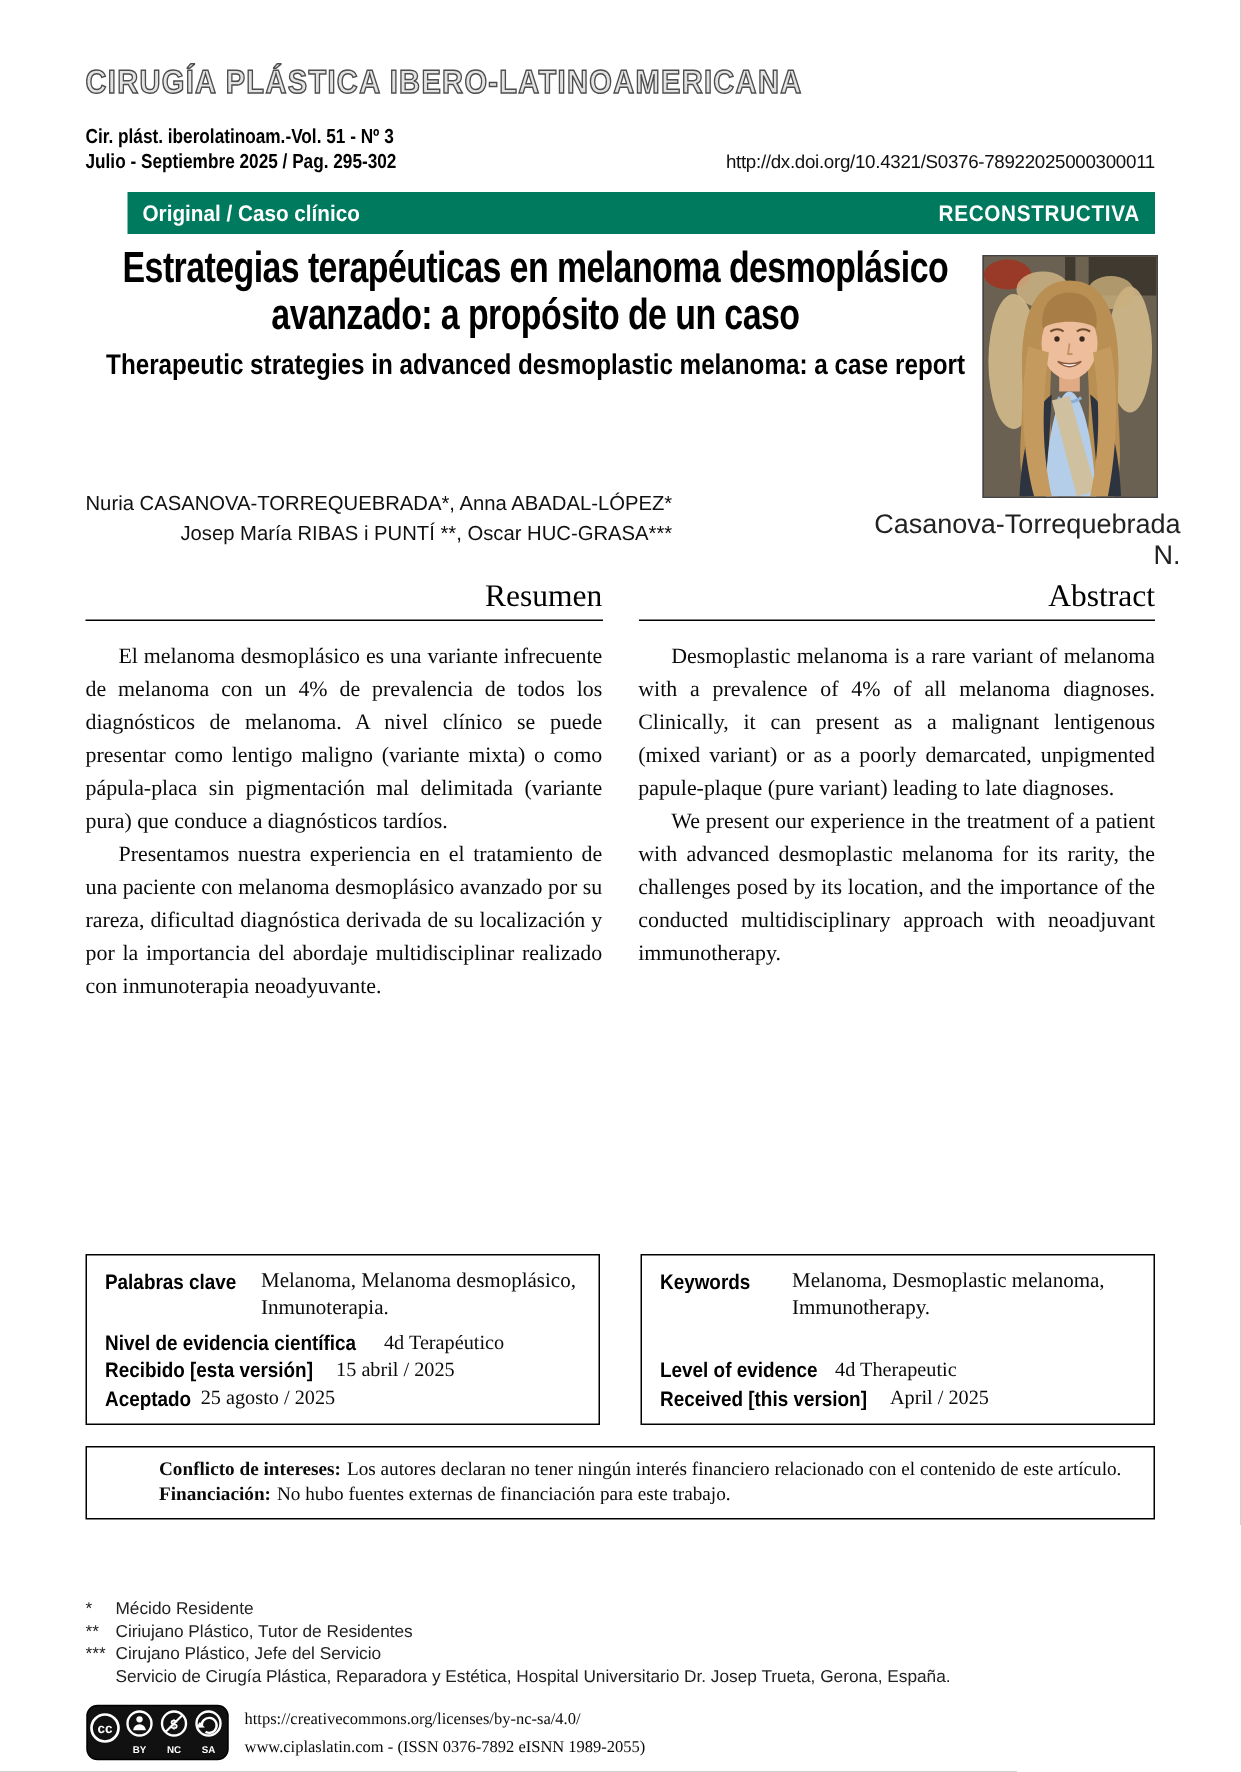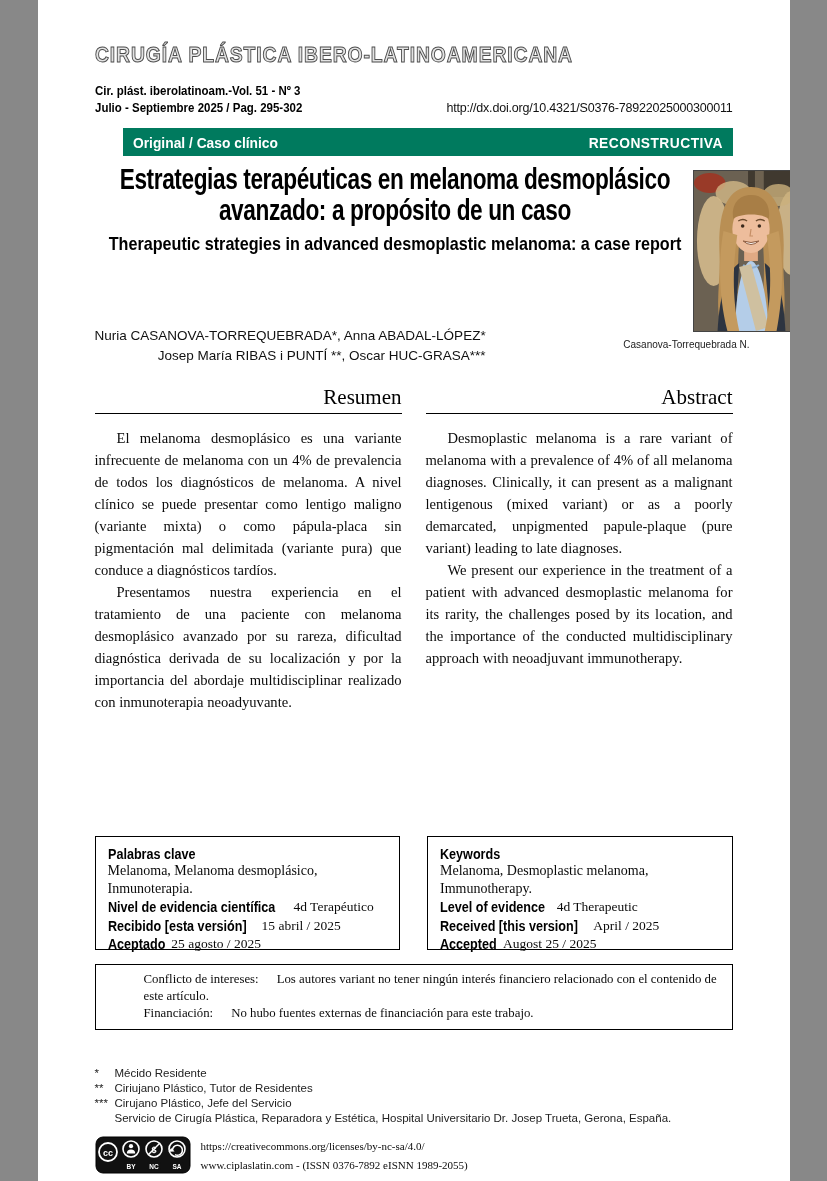--- a/index.html
+++ b/index.html
@@ -1,18 +1,18 @@
 <!DOCTYPE html>
 <html><head>
 <meta charset="utf-8">
 <style>
   * { margin:0; padding:0; box-sizing:border-box; }
   body { background:#888; font-family:"Liberation Sans", sans-serif; }
   .page {
-    position:relative; width:752px; height:1181px; background:#fff;
+    position:relative; width:827px; height:1181px; background:#fff;
     margin:0 auto; overflow:hidden; color:#111;
   }
   
   .logo {
     position:absolute; left:57px; top:42px;
     font-size:22px; font-weight:700; letter-spacing:1px;
     color:#e3e3e3; -webkit-text-stroke:1px #4d4d4d;
     transform:scaleX(0.88); transform-origin:0 0; white-space:nowrap;
   }
   .vol-block {
@@ -41,21 +41,21 @@
   .subtitle-wrap { position:absolute; left:57px; top:232px; width:600px; }
   .subtitle-inner {
     width:706px; transform:scaleX(0.85); transform-origin:0 0;
     text-align:center; font-weight:700; font-size:19px; line-height:23px; color:#000;
   }
   
   .photo { position:absolute; left:655px; top:170px; width:117px; height:162px; border:1px solid #444; background:#70665a; }
   .photo svg { display:block; width:100%; height:100%; }
   .photo-caption {
     position:absolute; right:40px; top:339px; width:220px;
-    text-align:right; font-size:10px; color:#222;
+    text-align:right; font-size:18px; color:#222;
   }
   
   .authors { position:absolute; left:57px; top:326px; font-size:13.5px; line-height:20px; color:#111;text-align:right; }
   
   .cols { position:absolute; left:57px; right:57px; top:385px; display:flex; gap:24px; }
   .col { flex:1; }
   .col-head {
     text-align:right; font-family:"Liberation Serif", serif;
     font-size:21px; color:#000; padding-bottom:3px; border-bottom:1.5px solid #000;
   }
@@ -63,37 +63,37 @@
     font-family:"Liberation Serif", serif; font-size:14.6px; line-height:22px;
     text-align:justify; text-indent:22px; color:#0a0a0a;
   }
   .col p.first { margin-top:13px; }
   
   .meta-boxes { position:absolute; left:57px; right:57px; top:836px; display:flex; gap:27px; }
   .meta-box {
     flex:1; height:114px; border:1.5px solid #000; padding:9px 12px 8px 12px;
     display:flex; flex-direction:column; justify-content:space-between;
   }
-  .kw-row { display:flex;flex-direction:column; }
+  .kw-row { display:flex; }
   .kw-label {
     font-weight:700; font-size:14px; width:104px; flex:none;
     transform:scaleX(0.9); transform-origin:0 0; white-space:nowrap; color:#000;
   }
   .kw-value { font-family:"Liberation Serif", serif; font-size:14px; line-height:18px; flex:1; color:#0a0a0a; }
   .meta-rows { }
   .meta-row { display:flex; line-height:18.5px; }
   .m-label { font-weight:700; font-size:14px; transform:scaleX(0.9); transform-origin:0 50%; white-space:nowrap; color:#000; }
   .m-value { font-family:"Liberation Serif", serif; font-size:13.5px; color:#0a0a0a; }
   
   .disc-box {
     position:absolute; left:57px; right:57px; top:964px; border:1.5px solid #000;
     padding:6px 14px 7px 48px;
     font-family:"Liberation Serif", serif; font-size:12.8px; line-height:17px; color:#0a0a0a;
   }
-  .disc-label { font-weight:400; margin-right:18px; }
+  .disc-label { font-weight:700; margin-right:4px; }
   
   .footnotes { position:absolute; left:57px; top:1066px; font-size:11.5px; line-height:15px; color:#222; }
   .fn-row { display:flex; }
   .fn-marker { width:20px; flex:none; }
   
   .license { position:absolute; left:57px; top:1136px; display:flex; align-items:flex-start; gap:10px;justify-content:space-between; }
   .cc-badge { width:96px; height:38px; flex:none; }
   .license-text { font-family:"Liberation Serif", serif; font-size:11px; line-height:19px; color:#0a0a0a; padding-top:1px; }
   .link { text-decoration:none; color:inherit; cursor:pointer; }
 </style>
@@ -204,31 +204,27 @@
       </div>
       <div class="meta-rows">
         <div class="meta-row">
           <span class="m-label">Level of evidence</span>
           <span class="m-value">4d Therapeutic</span>
         </div>
         <div class="meta-row">
           <span class="m-label">Received [this version]</span>
           <span class="m-value">April / 2025</span>
         </div>
-        <div class="meta-row">
-          <span class="m-label">Accepted</span>
-          <span class="m-value">Augost 25 / 2025</span>
-        </div>
       </div>
     </div>
   </div>
 
   <div class="disc-box">
     <div>
-      <span class="disc-label">Conflicto de intereses:</span><span>Los autores variant no tener ningún interés financiero relacionado con el contenido de este artículo.</span>
+      <span class="disc-label">Conflicto de intereses:</span><span>Los autores declaran no tener ningún interés financiero relacionado con el contenido de este artículo.</span>
     </div>
     <div>
       <span class="disc-label">Financiación:</span><span>No hubo fuentes externas de financiación para este trabajo.</span>
     </div>
   </div>
 
   <div class="footnotes">
     <div class="fn-row">
       <span class="fn-marker">*</span>
       <span>Mécido Residente</span>

